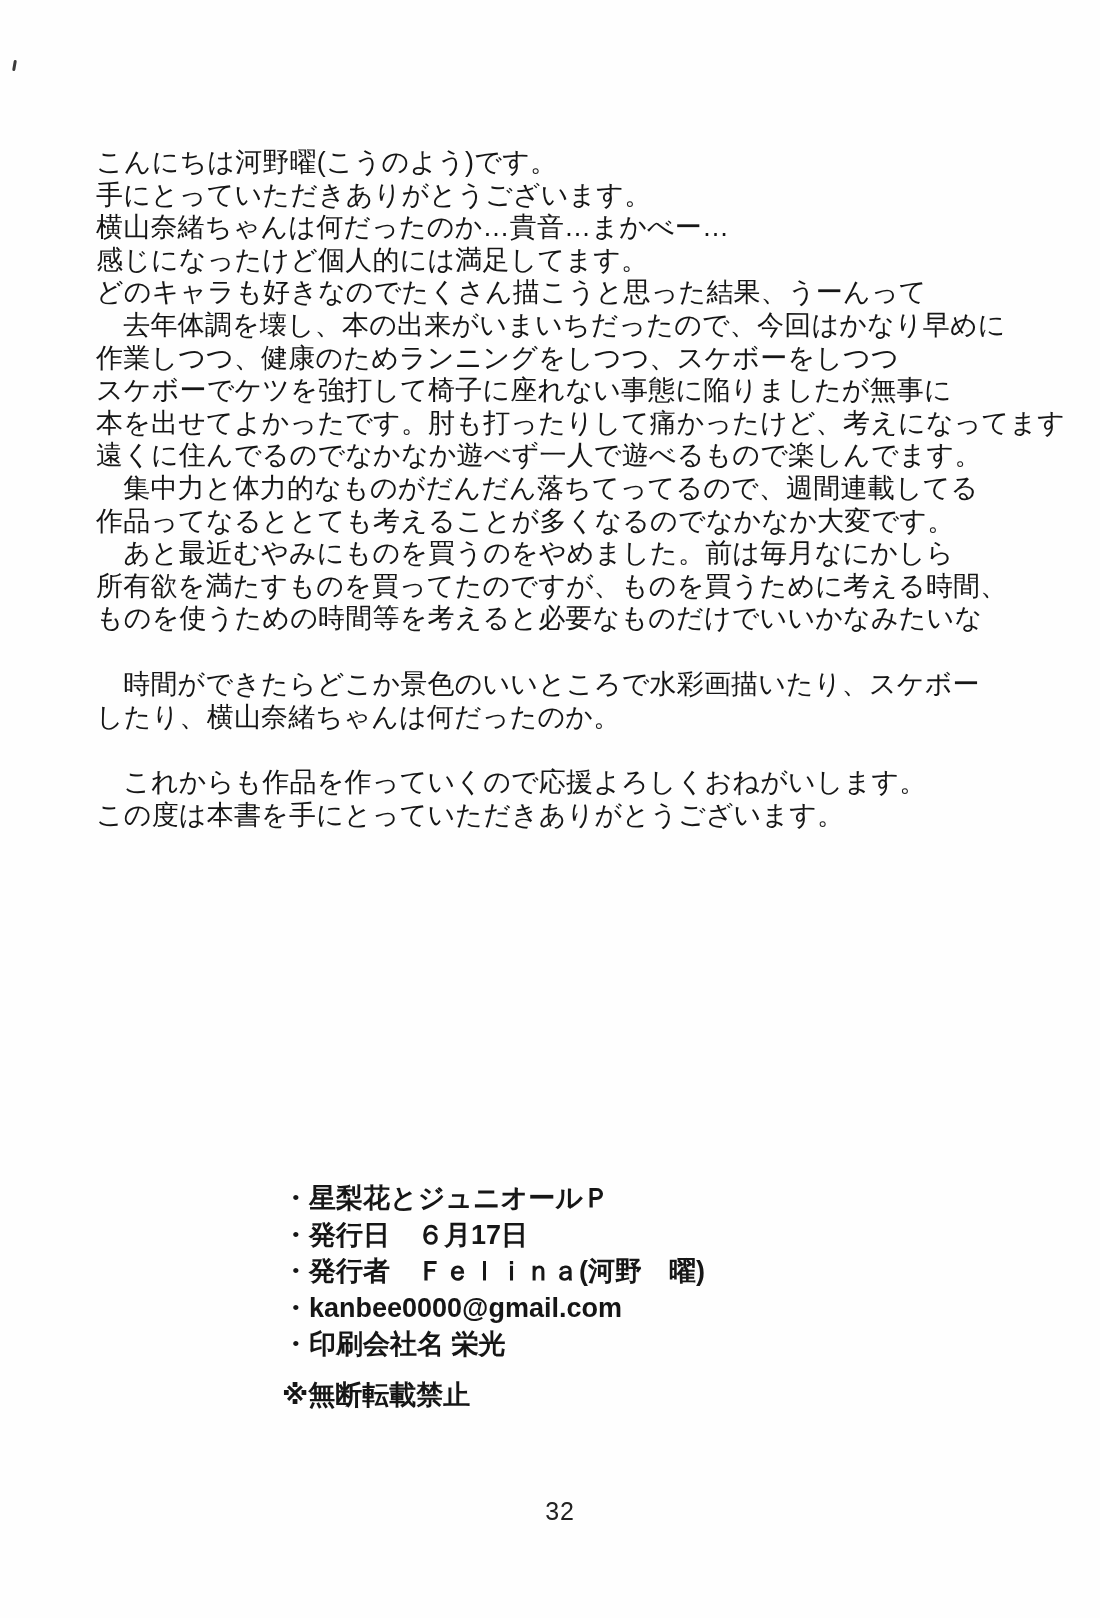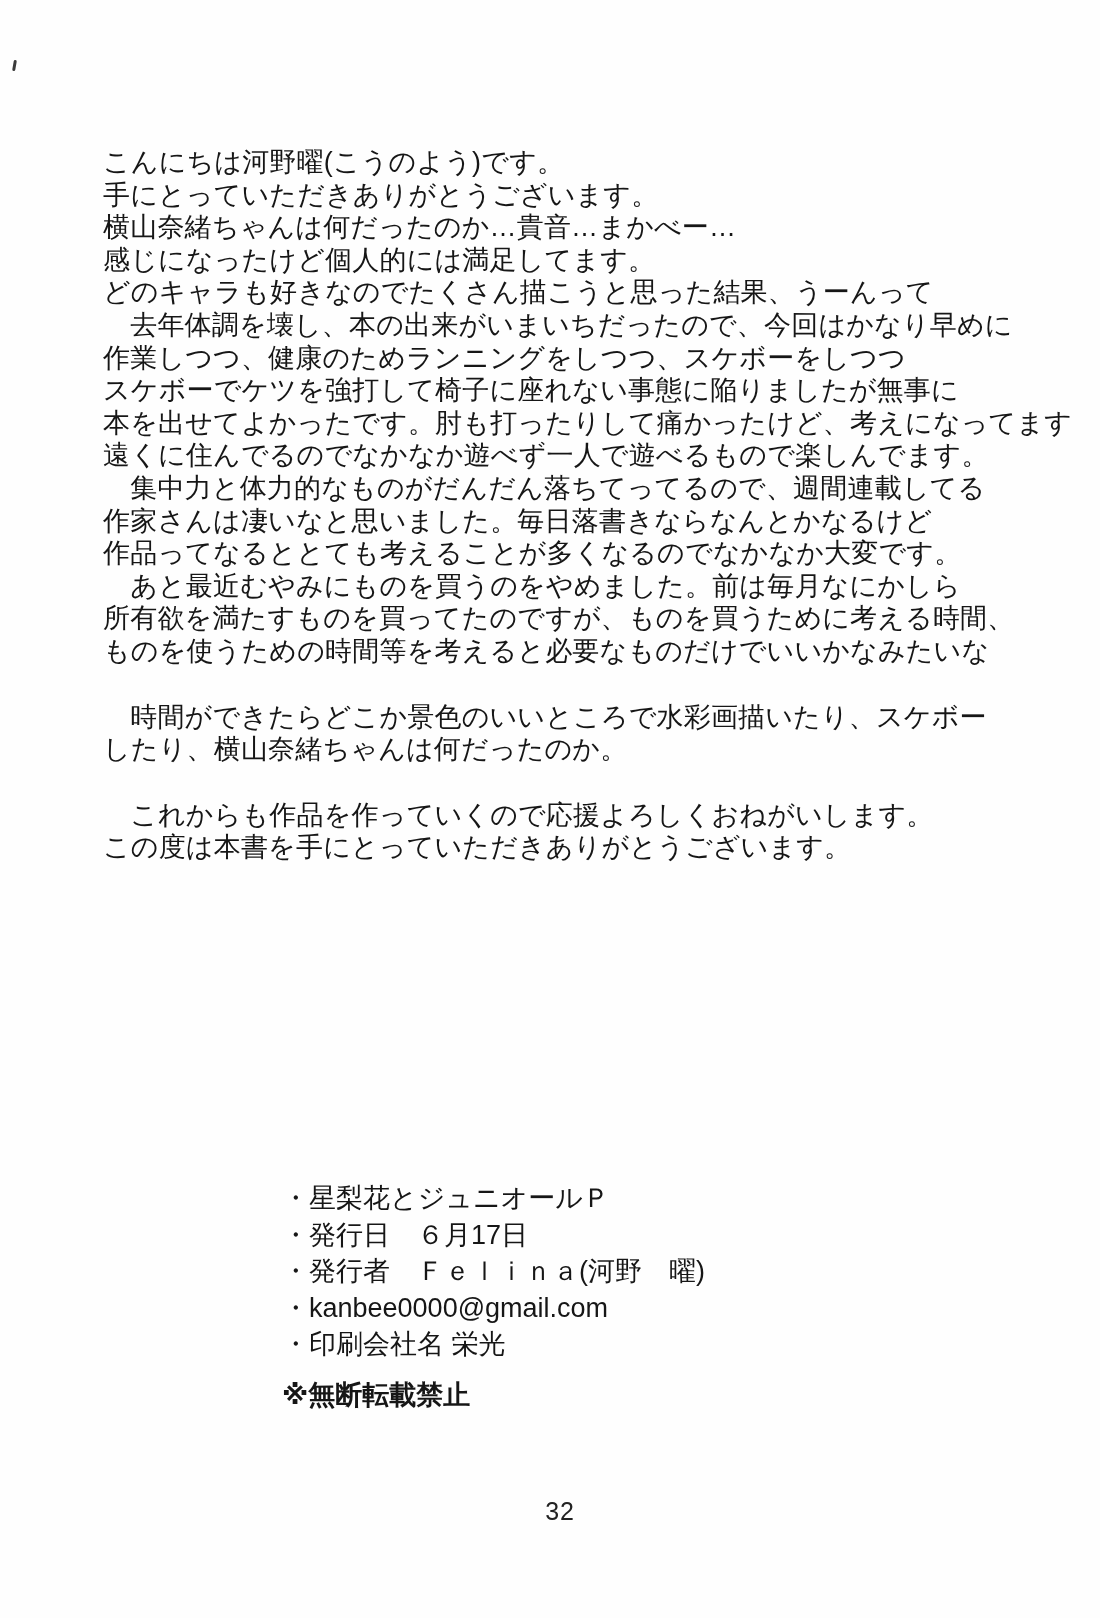--- a/index.html
+++ b/index.html
@@ -37,28 +37,27 @@
     letter-spacing: 0.2px;
   }
   .paragraph + .paragraph {
     margin-top: 33px;
   }
   .line {
     height: 32.6px;
     line-height: 32.6px;
     min-height: 32.6px;
     white-space: pre;
-    margin-left: 7px;
   }
   .colophon {
     position: absolute;
     left: 282px;
     top: 1180px;
     font-size: 27px;
-    font-weight: 400;
+    font-weight: 700;
   }
   .colophon-item {
     height: 36.6px;
     line-height: 36.6px;
     white-space: pre;
   }
   .notice {
     position: absolute;
     left: 282px;
     top: 1380px;
@@ -92,21 +91,20 @@
       <div class="line">手にとっていただきありがとうございます。</div>
       <div class="line">横山奈緒ちゃんは何だったのか…貴音…まかべー…</div>
       <div class="line">感じになったけど個人的には満足してます。</div>
       <div class="line">どのキャラも好きなのでたくさん描こうと思った結果、うーんって</div>
       <div class="line">　去年体調を壊し、本の出来がいまいちだったので、今回はかなり早めに</div>
       <div class="line">作業しつつ、健康のためランニングをしつつ、スケボーをしつつ</div>
       <div class="line">スケボーでケツを強打して椅子に座れない事態に陥りましたが無事に</div>
       <div class="line">本を出せてよかったです。肘も打ったりして痛かったけど、考えになってます</div>
       <div class="line">遠くに住んでるのでなかなか遊べず一人で遊べるもので楽しんでます。</div>
       <div class="line">　集中力と体力的なものがだんだん落ちてってるので、週間連載してる</div>
-      <div class="line">作家さんは凄いなと思いました。毎日落書きならなんとかなるけど</div>
       <div class="line">作品ってなるととても考えることが多くなるのでなかなか大変です。</div>
       <div class="line">　あと最近むやみにものを買うのをやめました。前は毎月なにかしら</div>
       <div class="line">所有欲を満たすものを買ってたのですが、ものを買うために考える時間、</div>
       <div class="line">ものを使うための時間等を考えると必要なものだけでいいかなみたいな</div>
     </div>
 
     <div class="paragraph">
       <div class="line">　時間ができたらどこか景色のいいところで水彩画描いたり、スケボー</div>
       <div class="line">したり、横山奈緒ちゃんは何だったのか。</div>
     </div>

